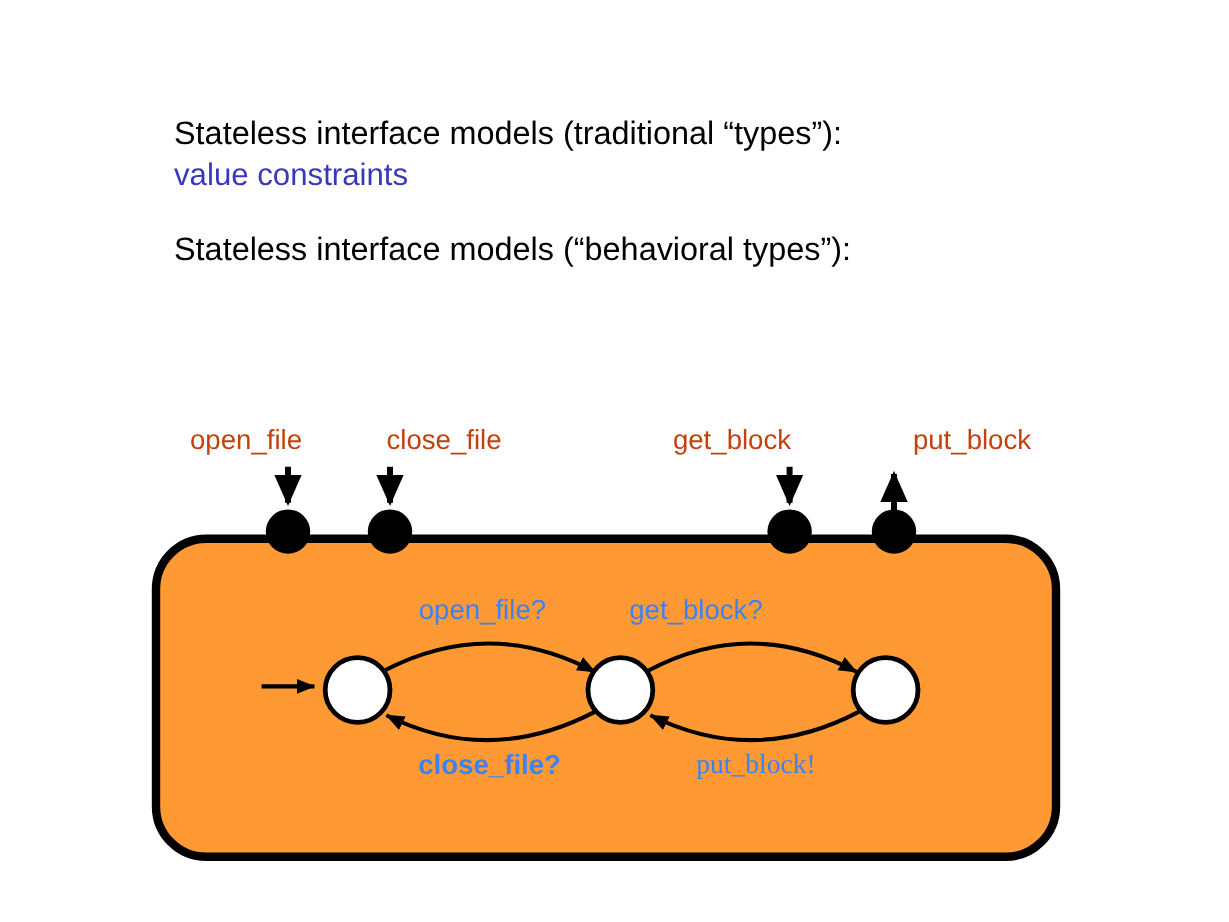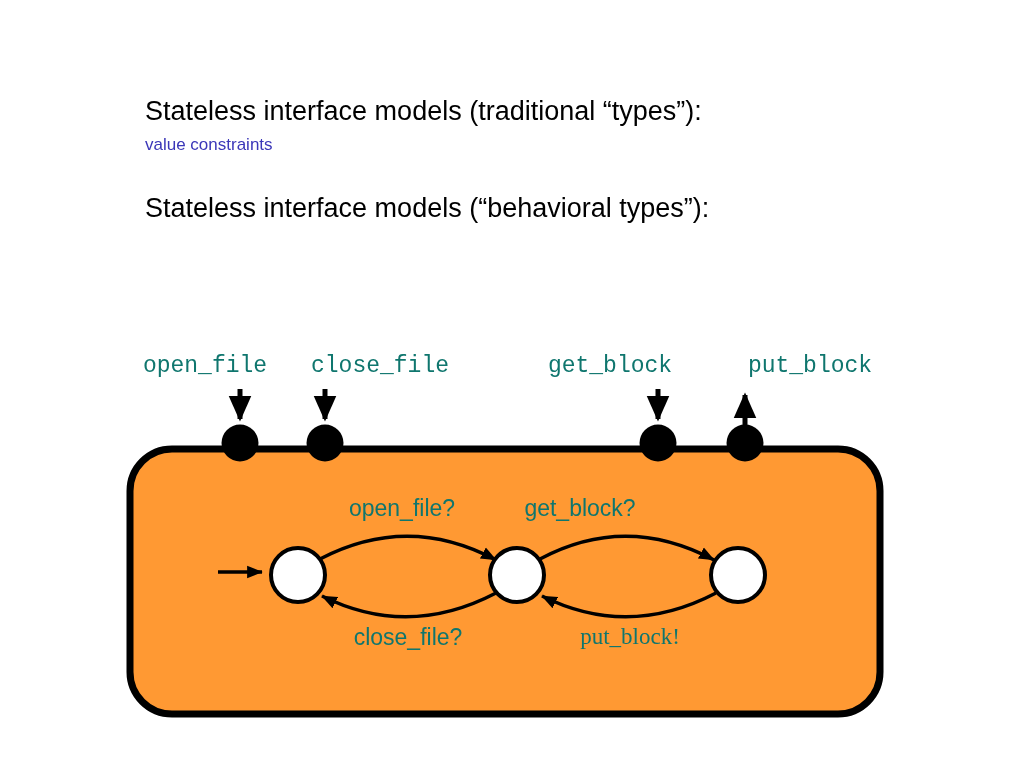--- a/index.html
+++ b/index.html
@@ -35,53 +35,52 @@
   #para-2 { top: 190px; }
 
   .heading-line {
     font-size: 27px;
     line-height: 36px;
     color: #000000;
     white-space: nowrap;
     letter-spacing: 0px;
   }
   .sub-line {
-    font-size: 17px;
+    font-size: 26px;
     line-height: 32px;
     color: #3b37b8;
     white-space: nowrap;
     letter-spacing: 0px;
   }
 
   
   .port-label {
     position: absolute;
     font-size: 23px;
     line-height: 26px;
-    color: #0f766e;
+    color: #c2410c;
     white-space: nowrap;
     transform: translateX(-50%);
     top: 353px;
-    font-family: Liberation Mono, monospace;
   }
 
   
   #diagram-svg {
     position: absolute;
     left: 0;
     top: 0;
     width: 1024px;
     height: 768px;
   }
 
   .fsm-label {
     position: absolute;
     font-size: 23px;
     line-height: 26px;
-    color: #0f766e;
+    color: #3b82f6;
     white-space: nowrap;
     transform: translateX(-50%);
   }
   .fsm-label.top  { top: 495px; }
   .fsm-label.bot  { top: 624px; }
 </style>
 </head>
 <body>
 
 <div id="slide">
@@ -89,21 +88,21 @@
   <div class="text-block" id="para-1">
     <div class="heading-line">Stateless interface models (traditional “types”):</div>
     <div class="sub-line">value constraints</div>
   </div>
 
   <div class="text-block" id="para-2">
     <div class="heading-line">Stateless interface models (“behavioral types”):</div>
   </div>
 
   <div class="port-label" style="left:205px;">open_file</div>
-  <div class="port-label" style="left:380px;">close_file</div>
+  <div class="port-label" style="left:370px;">close_file</div>
   <div class="port-label" style="left:610px;">get_block</div>
   <div class="port-label" style="left:810px;">put_block</div>
 
   <svg id="diagram-svg" viewBox="0 0 1024 768">
 
     <defs>
       <marker id="arrowFilled" viewBox="0 0 10 10" refX="9" refY="5" markerWidth="5.2" markerHeight="5.2" orient="auto-start-reverse">
         <path d="M 0 0.6 L 10 5 L 0 9.4 z" fill="#000000"></path>
       </marker>
       <marker id="arrowThin" viewBox="0 0 10 10" refX="9.5" refY="5" markerWidth="4.6" markerHeight="4.6" orient="auto-start-reverse">
@@ -136,16 +135,16 @@
 
     <path d="M 716 593 Q 628 639 542 596" fill="none" stroke="#000000" stroke-width="3.4" marker-end="url(#arrowThin)"></path>
 
     <circle cx="298" cy="575" r="27" fill="#FFFFFF" stroke="#000000" stroke-width="4"></circle>
     <circle cx="517" cy="575" r="27" fill="#FFFFFF" stroke="#000000" stroke-width="4"></circle>
     <circle cx="738" cy="575" r="27" fill="#FFFFFF" stroke="#000000" stroke-width="4"></circle>
   </svg>
 
   <div class="fsm-label top" style="left:402px;">open_file?</div>
   <div class="fsm-label top" style="left:580px;">get_block?</div>
-  <div class="fsm-label bot" style="left:408px;">close_file?</div>
+  <div class="fsm-label bot" style="left:408px;font-weight:bold;">close_file?</div>
   <div class="fsm-label bot" style="left:630px;font-family:Liberation Serif, serif;">put_block!</div>
 
 </div>
 
 </body></html>

